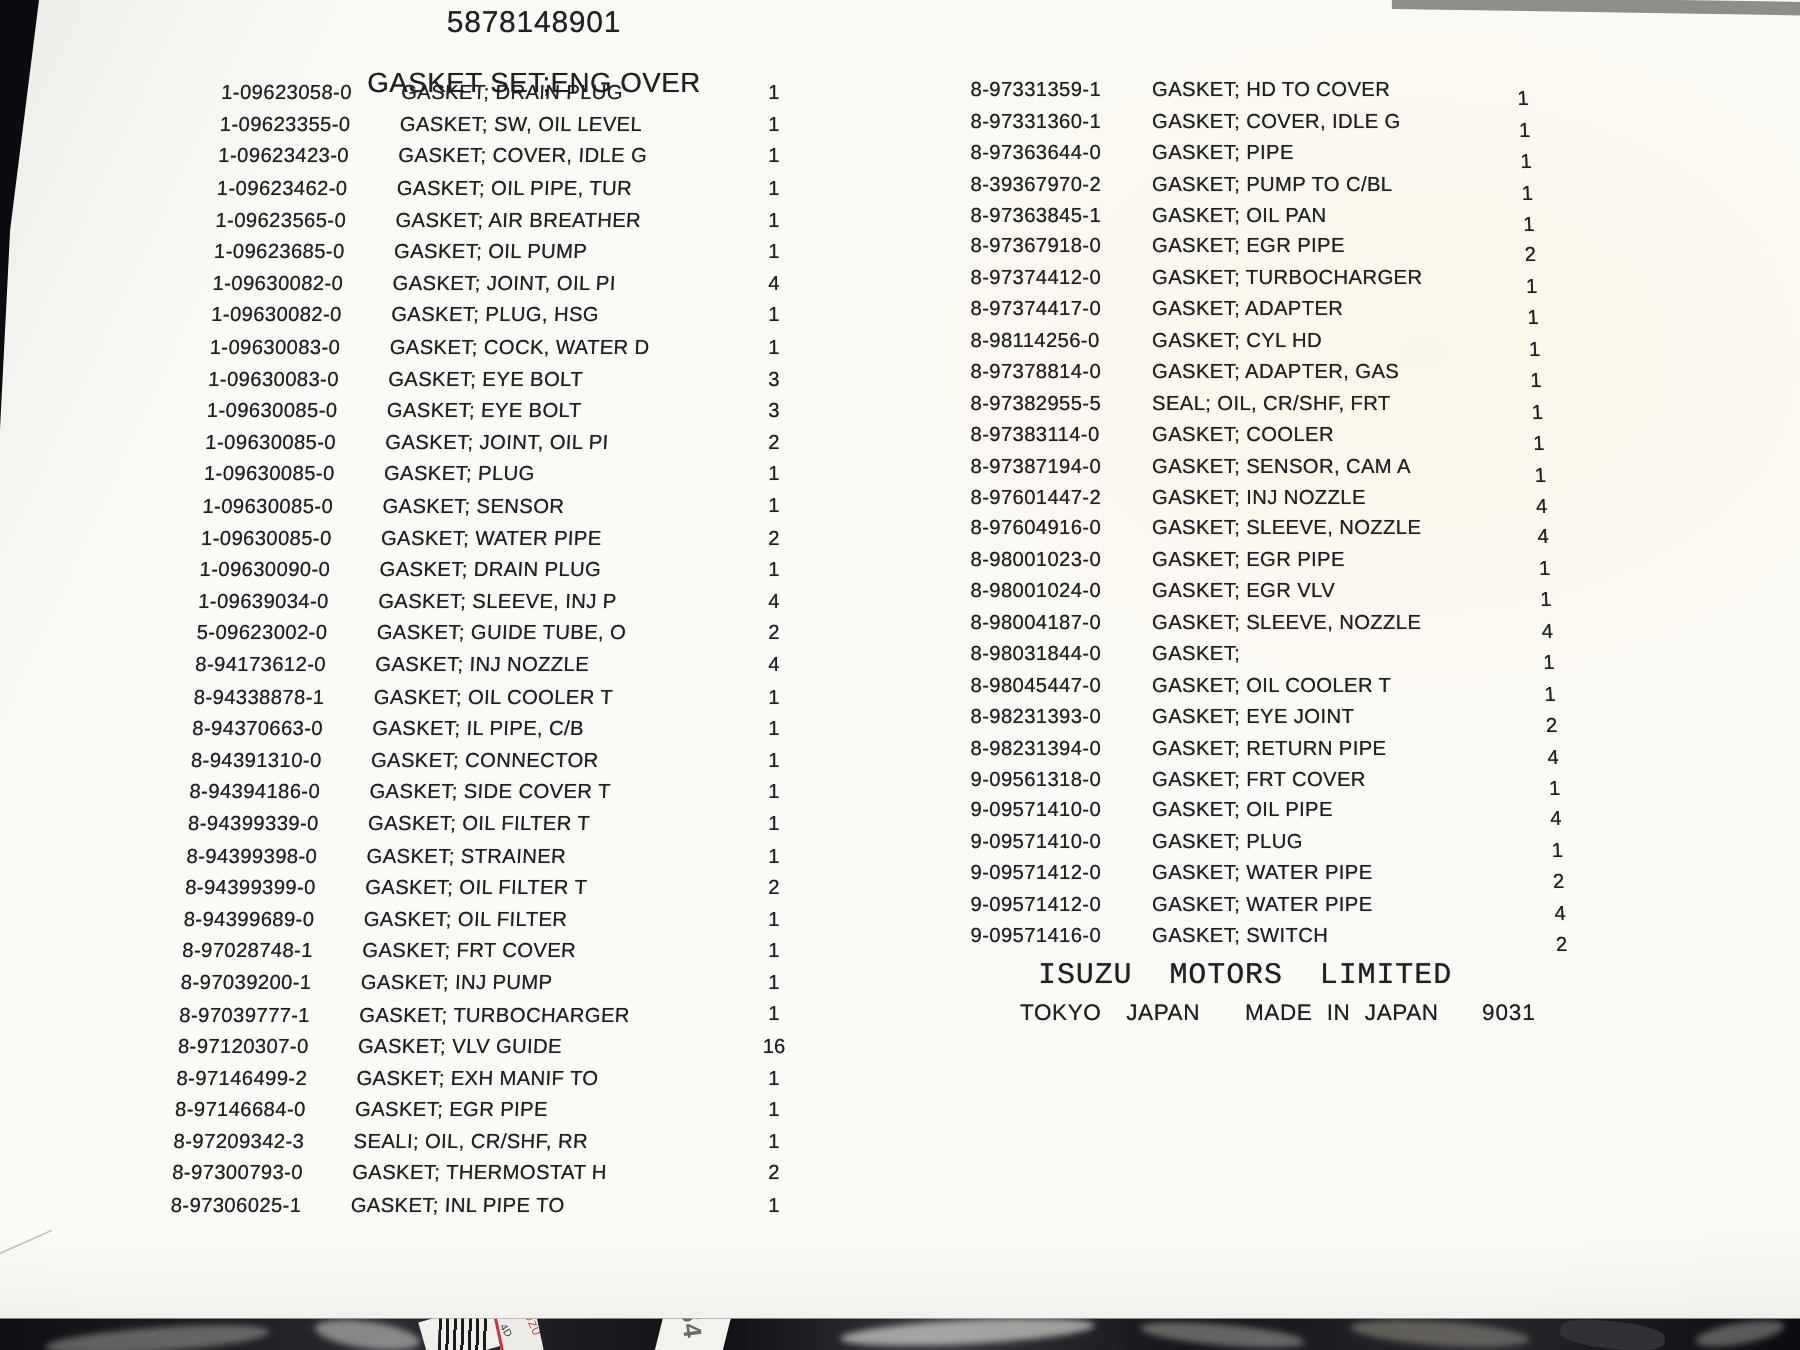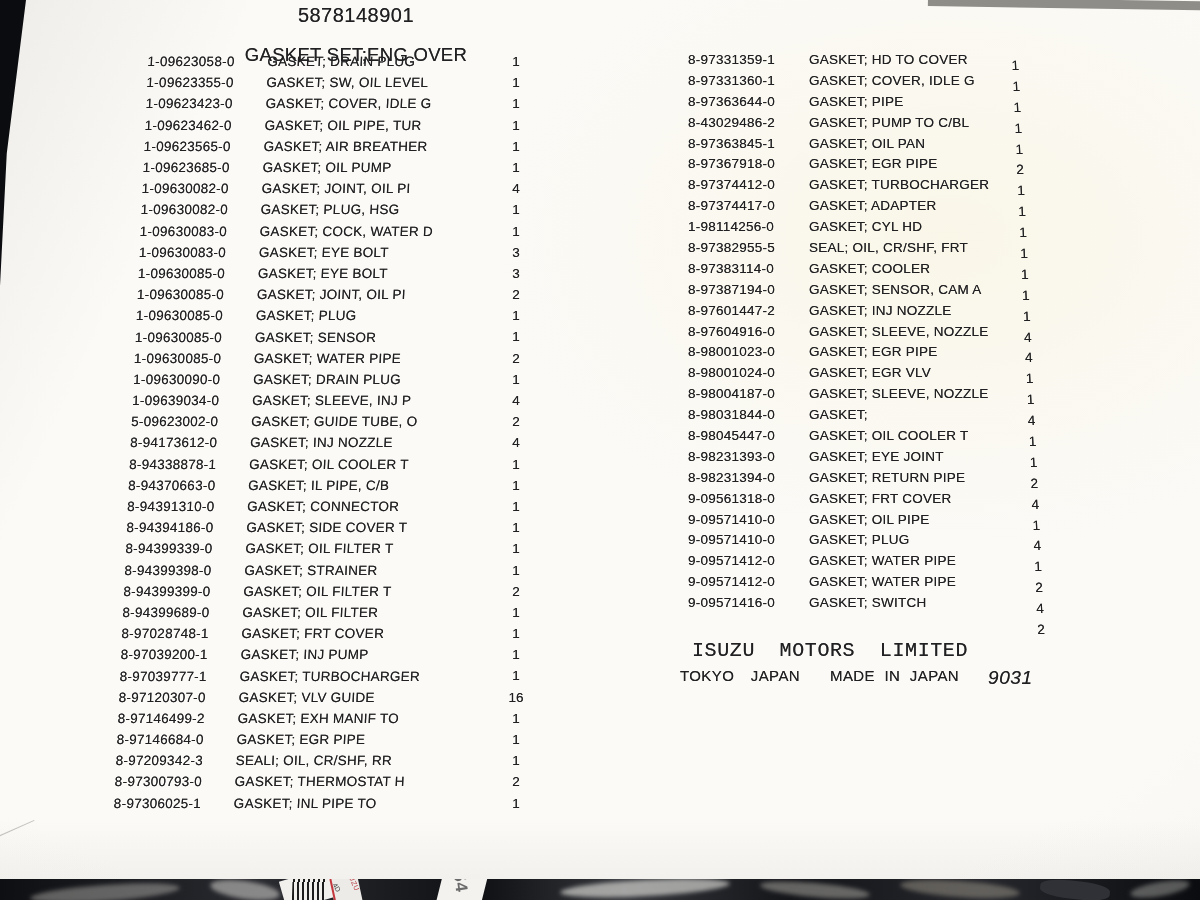--- a/index.html
+++ b/index.html
@@ -25,37 +25,37 @@
   
   .col-main{position:absolute;}
   .prow{display:flex;align-items:center;}
   .prow .pn{flex:none;}
   .prow .desc{flex:1;}
   .left-list{left:148px;top:51px;width:400px;font-size:13.5px;letter-spacing:0.25px;
              transform:skewX(-2.6deg);transform-origin:top left;}
   .left-list .prow{height:21.2px;}
   .left-list .pn{width:120px;}
   .right-list{left:647px;top:49px;width:380px;font-size:13.5px;letter-spacing:0.25px;}
-  .right-list .prow{height:20.9px;margin-left:41px;}
+  .right-list .prow{height:20.9px;}
   .right-list .pn{width:121px;}
 
   .col-qty{position:absolute;text-align:center;font-size:13.5px;}
   .left-qty{left:500px;top:51px;width:32px;}
   .left-qty .qrow{height:21.2px;line-height:21.2px;}
   .right-qty{left:1001px;top:49px;width:28px;
              transform:translateY(7px) skewX(2.6deg);transform-origin:top left;}
   .right-qty .qrow{height:20.9px;line-height:20.9px;}
   .qrow,.pn,.desc{text-shadow:0 0 0.5px rgba(40,40,40,0.75);}
 
   
   .foot1{left:692px;top:639px;font-size:20px;line-height:24px;
          word-spacing:12px;letter-spacing:0.6px;font-family:Liberation Mono, monospace;}
   .foot2a{left:680px;top:667px;font-size:15px;word-spacing:12px;letter-spacing:0.4px;}
   .foot2b{left:830px;top:667px;font-size:15px;word-spacing:5px;letter-spacing:0.4px;}
-  .foot2c{left:988px;top:667px;font-size:19px;letter-spacing:0.6px;font-style:italic;}
+  .foot2c{left:988px;top:667px;font-size:15px;letter-spacing:0.6px;}
 
   
   .left-wedge{position:absolute;left:0;top:0;width:26px;height:295px;background:#0b0c0f;
               clip-path:polygon(0 0,100% 0,26% 52%,0 97%);}
   .top-strip{position:absolute;left:928px;top:-3px;width:280px;height:9px;background:#8e8d87;
              transform:rotate(0.9deg);transform-origin:left top;}
   .crease{position:absolute;left:-4px;top:828px;width:40px;height:1px;
           background:rgba(150,148,140,0.55);transform:rotate(-24deg);}
 
   .bottom-strip{position:absolute;left:0;top:879px;width:1200px;height:21px;overflow:hidden;
@@ -289,42 +289,46 @@
         </div>
         <div class="prow">
           <span class="pn">8-97331360-1</span>
           <span class="desc">GASKET; COVER, IDLE G</span>
         </div>
         <div class="prow">
           <span class="pn">8-97363644-0</span>
           <span class="desc">GASKET; PIPE</span>
         </div>
         <div class="prow">
-          <span class="pn">8-43029486-2</span>
+          <span class="pn">8-39367970-2</span>
           <span class="desc">GASKET; PUMP TO C/BL</span>
         </div>
         <div class="prow">
           <span class="pn">8-97363845-1</span>
           <span class="desc">GASKET; OIL PAN</span>
         </div>
         <div class="prow">
           <span class="pn">8-97367918-0</span>
           <span class="desc">GASKET; EGR PIPE</span>
         </div>
         <div class="prow">
           <span class="pn">8-97374412-0</span>
           <span class="desc">GASKET; TURBOCHARGER</span>
         </div>
         <div class="prow">
           <span class="pn">8-97374417-0</span>
           <span class="desc">GASKET; ADAPTER</span>
         </div>
         <div class="prow">
-          <span class="pn">1-98114256-0</span>
+          <span class="pn">8-98114256-0</span>
           <span class="desc">GASKET; CYL HD</span>
+        </div>
+        <div class="prow">
+          <span class="pn">8-97378814-0</span>
+          <span class="desc">GASKET; ADAPTER, GAS</span>
         </div>
         <div class="prow">
           <span class="pn">8-97382955-5</span>
           <span class="desc">SEAL; OIL, CR/SHF, FRT</span>
         </div>
         <div class="prow">
           <span class="pn">8-97383114-0</span>
           <span class="desc">GASKET; COOLER</span>
         </div>
         <div class="prow">

